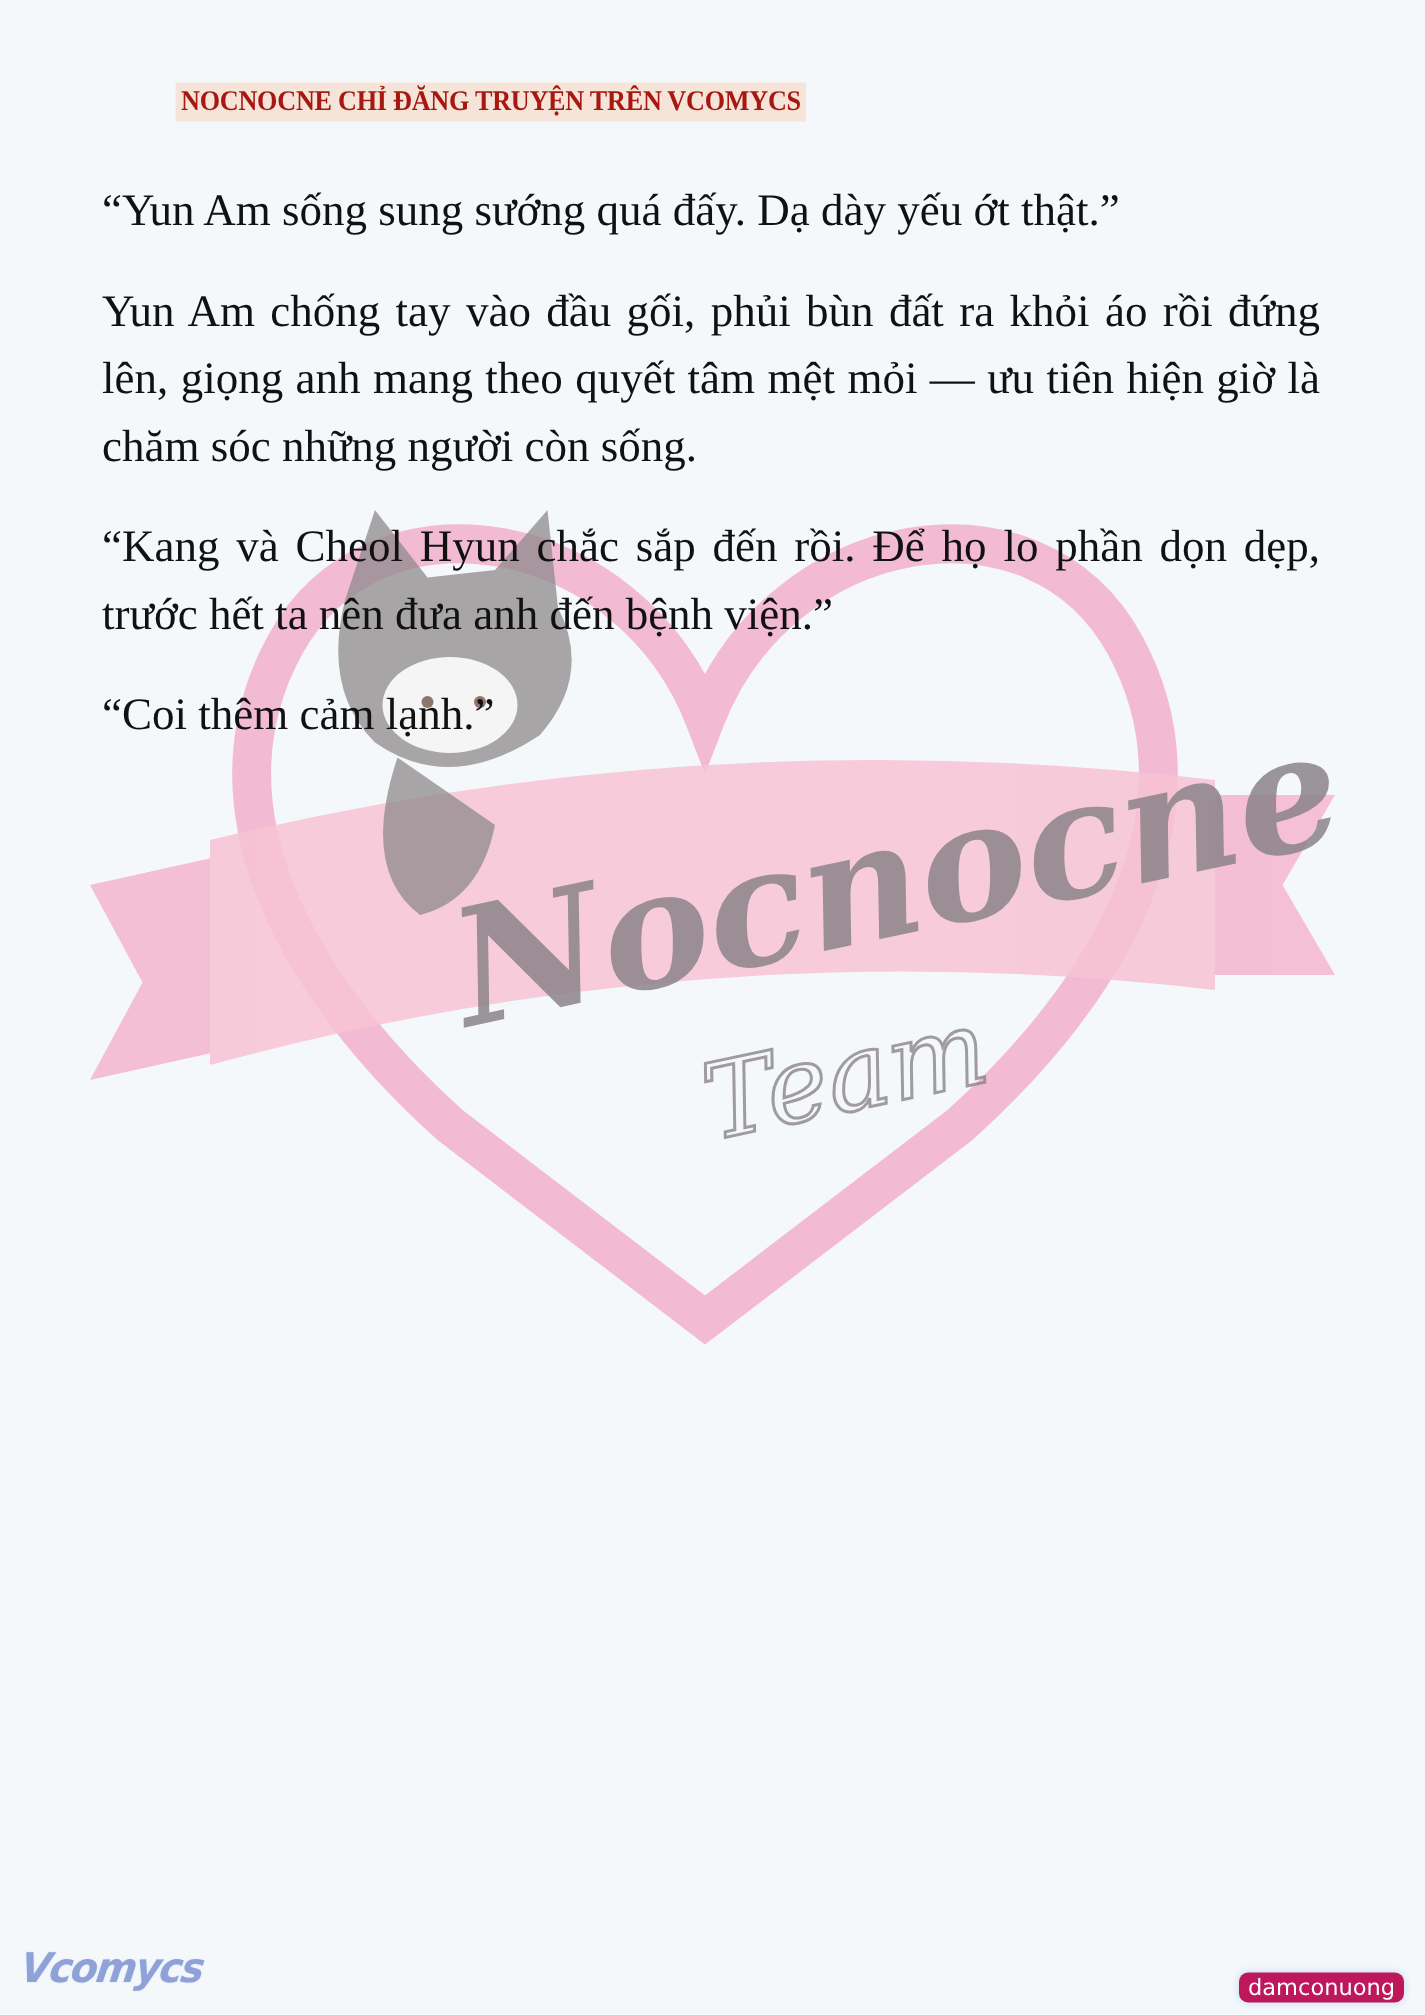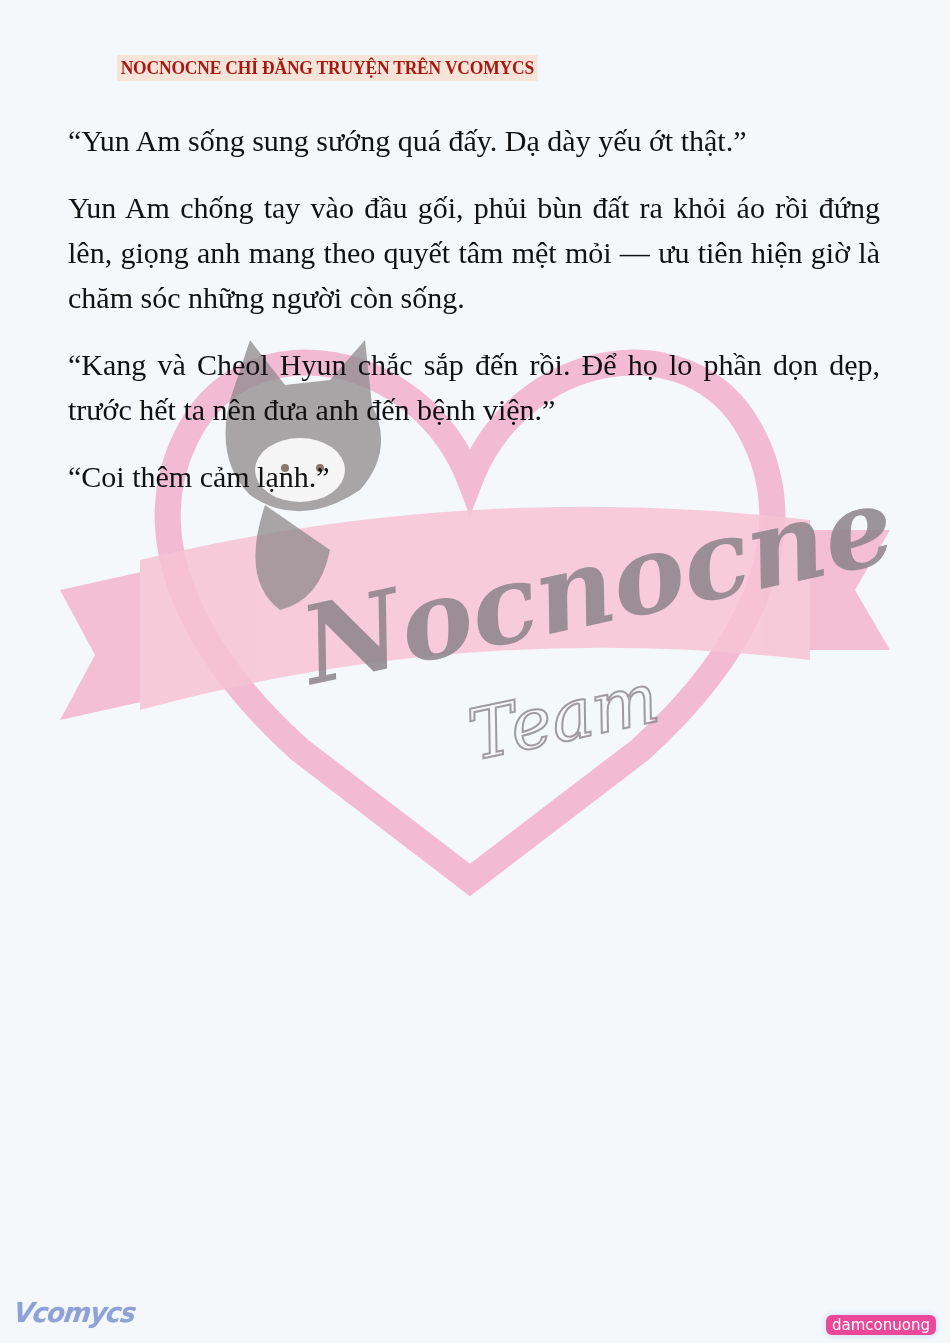--- a/index.html
+++ b/index.html
@@ -69,21 +69,21 @@
       letter-spacing: -1px;
       transform: skewX(-8deg) scaleY(1.05);
       text-shadow: 0 0 1px #c8d2ee;
     }
     .footer-credit {
       position: absolute;
       right: 14px;
       top: 1315px;
       padding: 1px 6px;
       border-radius: 6px;
-      background: #ec4899;
+      background: #be185d;
       color: #ffffff;
       font-family: "DejaVu Sans", sans-serif;
       font-size: 15px;
       box-shadow: 0 0 6px #c9d6f2;
     }
   </style>
 </head>
 <body>
 
 <div class="page">

